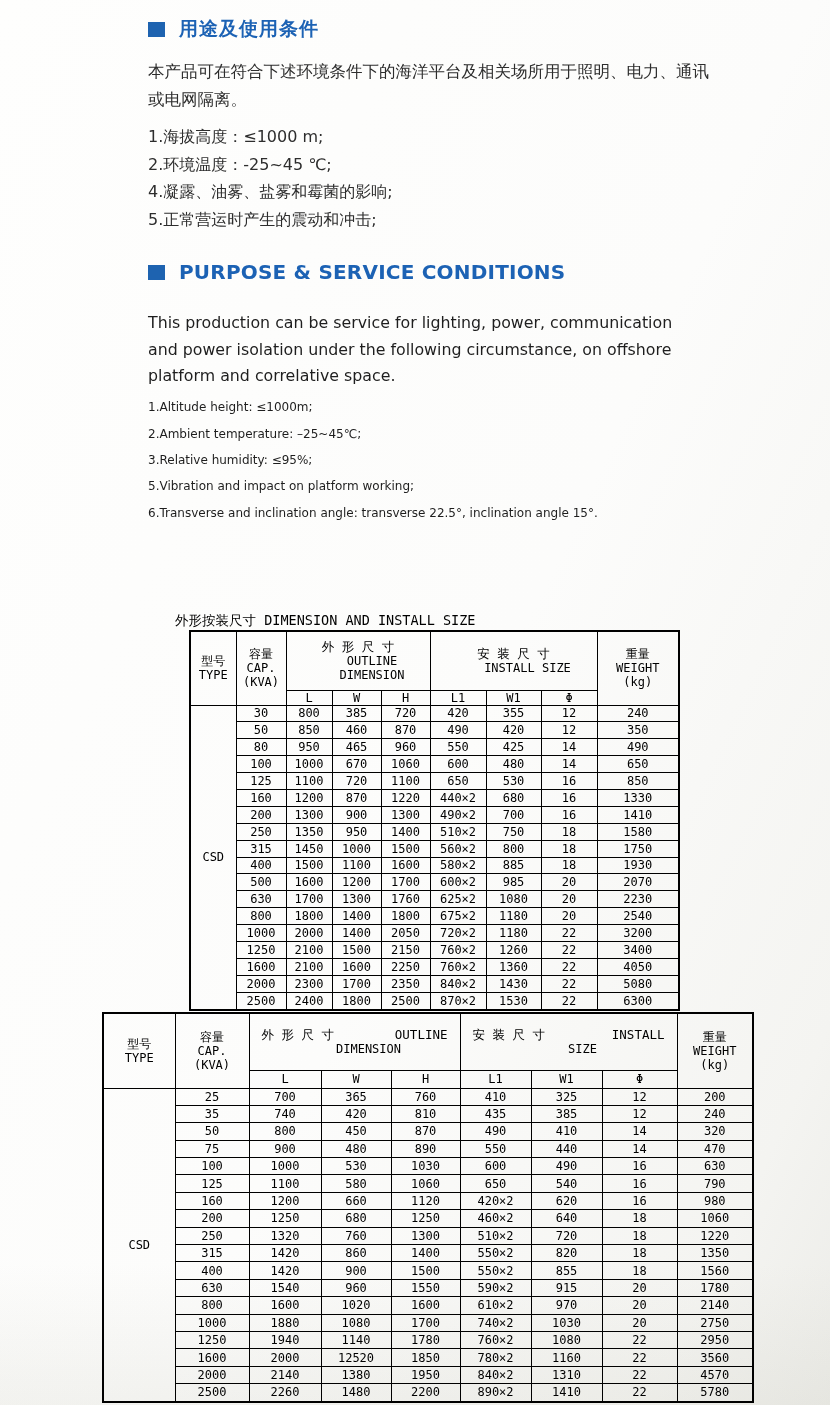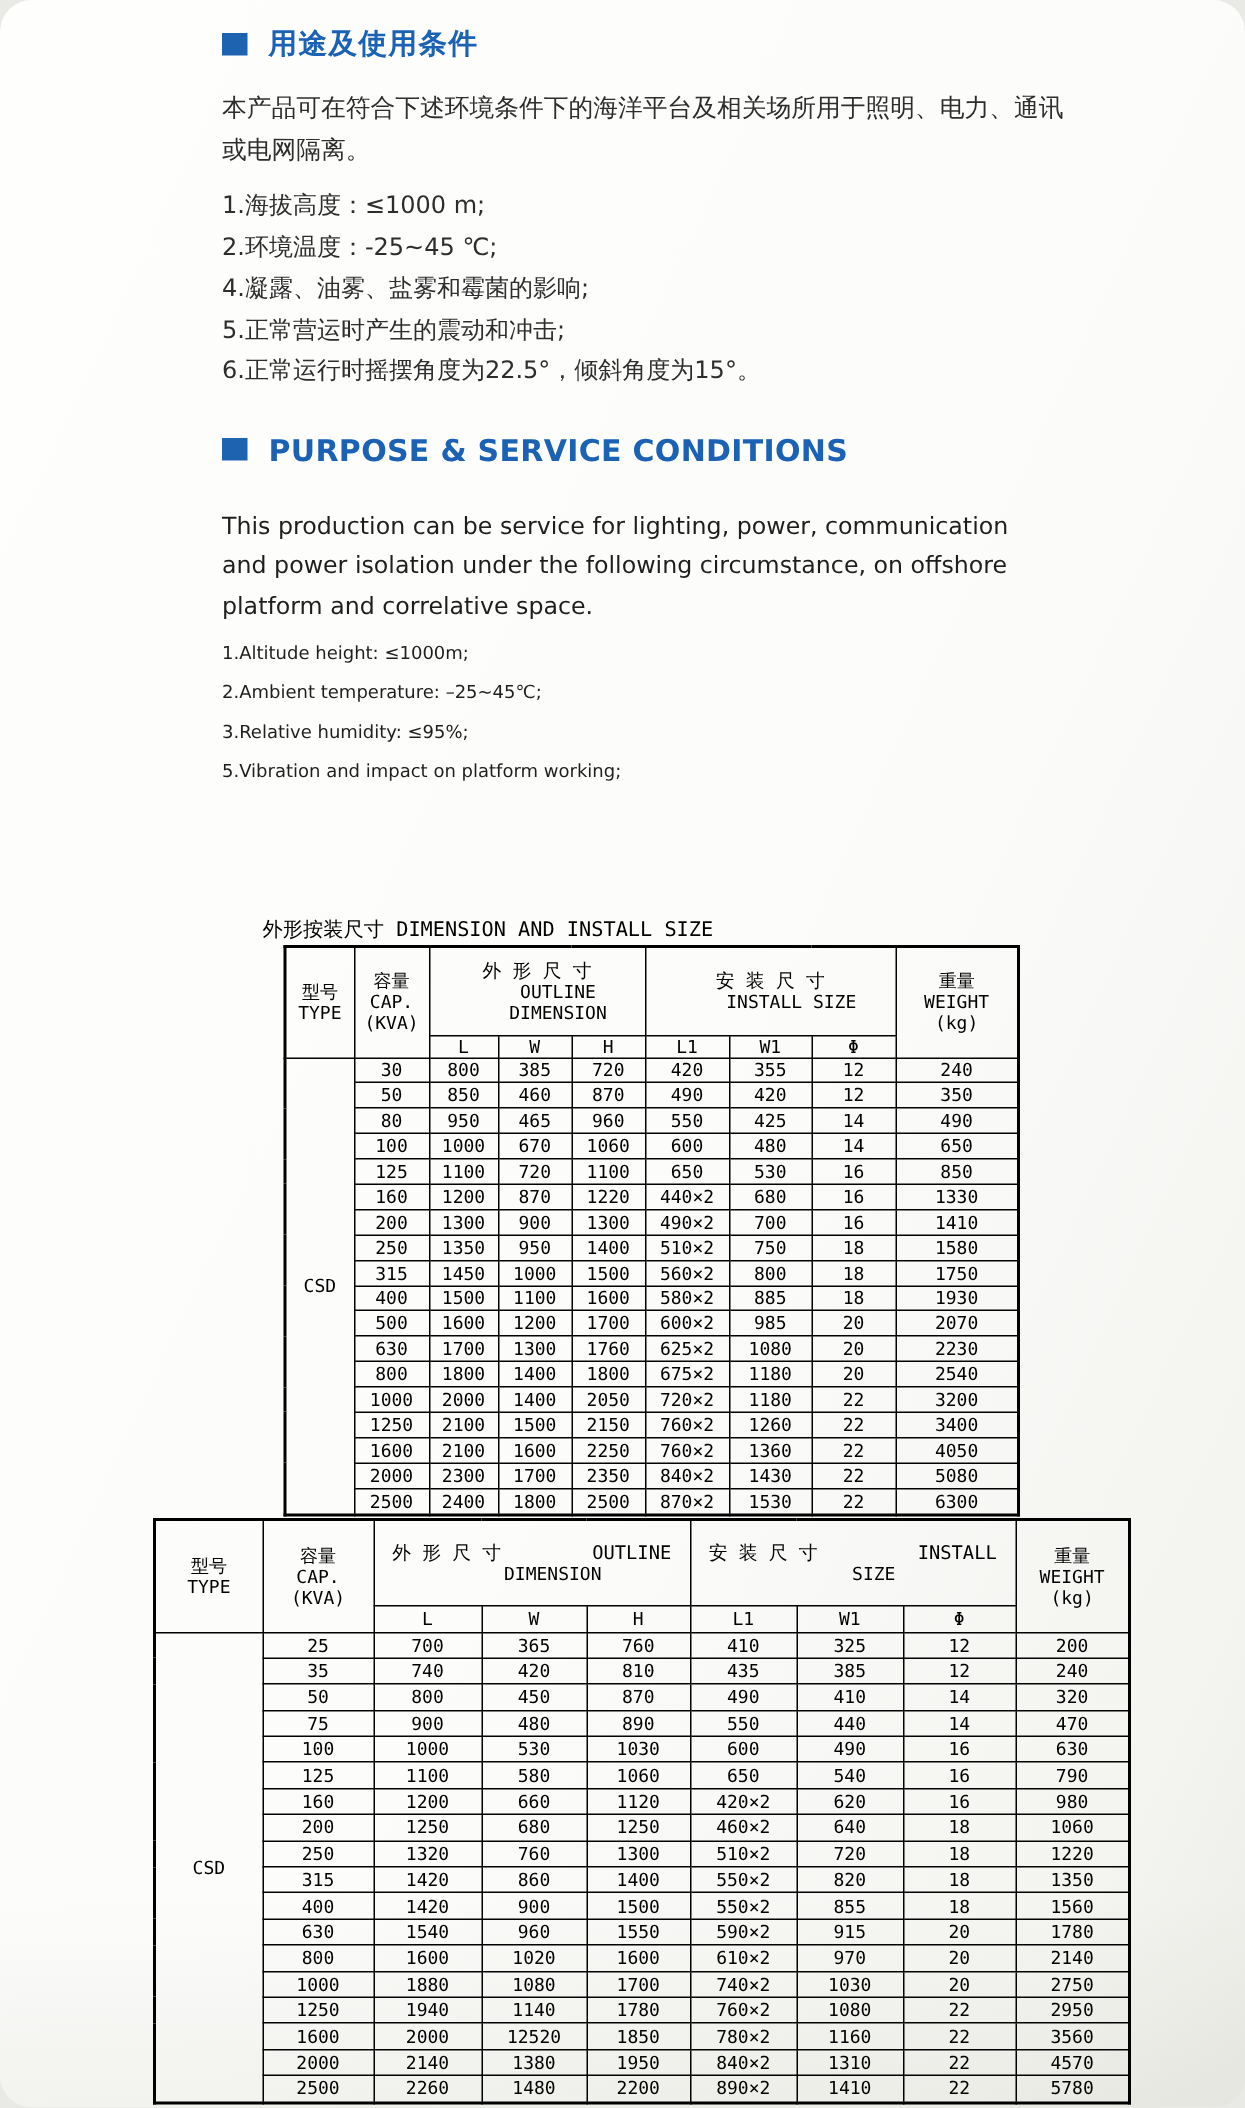--- a/index.html
+++ b/index.html
@@ -3,21 +3,20 @@
 <meta charset="utf-8">
 <style>
   html,body { margin:0; padding:0; background:#e9e9e6; }
   .page {
     position:relative; width:830px; height:1405px; margin:0 auto;
     background:
       linear-gradient(to bottom, rgba(0,0,0,0) 90%, rgba(210,210,200,0.25) 100%),
       linear-gradient(115deg, #fefefd 0%, #fcfcfb 55%, #f4f4f1 88%, #ecece8 100%);
     font-family:"DejaVu Sans", sans-serif;
     overflow:hidden;
-    border-radius:21px;
   }
   .content { position:absolute; left:148px; top:16px; width:620px; }
 
   .sec-title { display:flex; align-items:center; gap:14px; margin:0 0 2px 0; }
   .bullet { width:17px; height:15px; background:#1e63b0; flex:0 0 auto; }
   .sec-title h2 { margin:0; color:#1c62b4; }
   .cn-title h2 { font-size:19px; font-weight:bold; letter-spacing:1px; }
   .en-title h2 { font-size:20px; font-weight:bold; letter-spacing:0.2px; }
 
   .cn-para { margin:16px 0 9px 0; width:562px; font-size:16.5px; line-height:28px; color:#2d2d2d; }
@@ -67,34 +66,34 @@
     <div class="sec-title cn-title">
       <span class="bullet"></span>
       <h2>用途及使用条件</h2>
     </div>
     <p class="cn-para">本产品可在符合下述环境条件下的海洋平台及相关场所用于照明、电力、通讯或电网隔离。</p>
     <div class="cn-list">
       <div class="li">1.海拔高度：≤1000 m;</div>
       <div class="li">2.环境温度：-25~45 ℃;</div>
       <div class="li">4.凝露、油雾、盐雾和霉菌的影响;</div>
       <div class="li">5.正常营运时产生的震动和冲击;</div>
-      <div class="li">6.正常运行时摇摆角度为22.5°，倾斜角度为15°。</div>
     </div>
 
     <div class="en-block">
       <div class="sec-title en-title">
         <span class="bullet"></span>
         <h2>PURPOSE &amp; SERVICE CONDITIONS</h2>
       </div>
       <p class="en-para">This production can be service for lighting, power, communication and power isolation under the following circumstance, on offshore platform and correlative space.</p>
       <div class="en-list">
         <div class="li">1.Altitude height: ≤1000m;</div>
         <div class="li">2.Ambient temperature: –25~45℃;</div>
         <div class="li">3.Relative humidity: ≤95%;</div>
         <div class="li">5.Vibration and impact on platform working;</div>
+        <div class="li">6.Transverse and inclination angle: transverse 22.5°, inclination angle 15°.</div>
       </div>
     </div>
   </div>
 
   <div class="tbl-block tbl1">
     <div class="tbl-caption">外形按装尺寸 DIMENSION AND INSTALL SIZE</div>
     <table class="t1">
       <colgroup>
           <col style="width: 46px;">
           <col style="width: 50px;">

